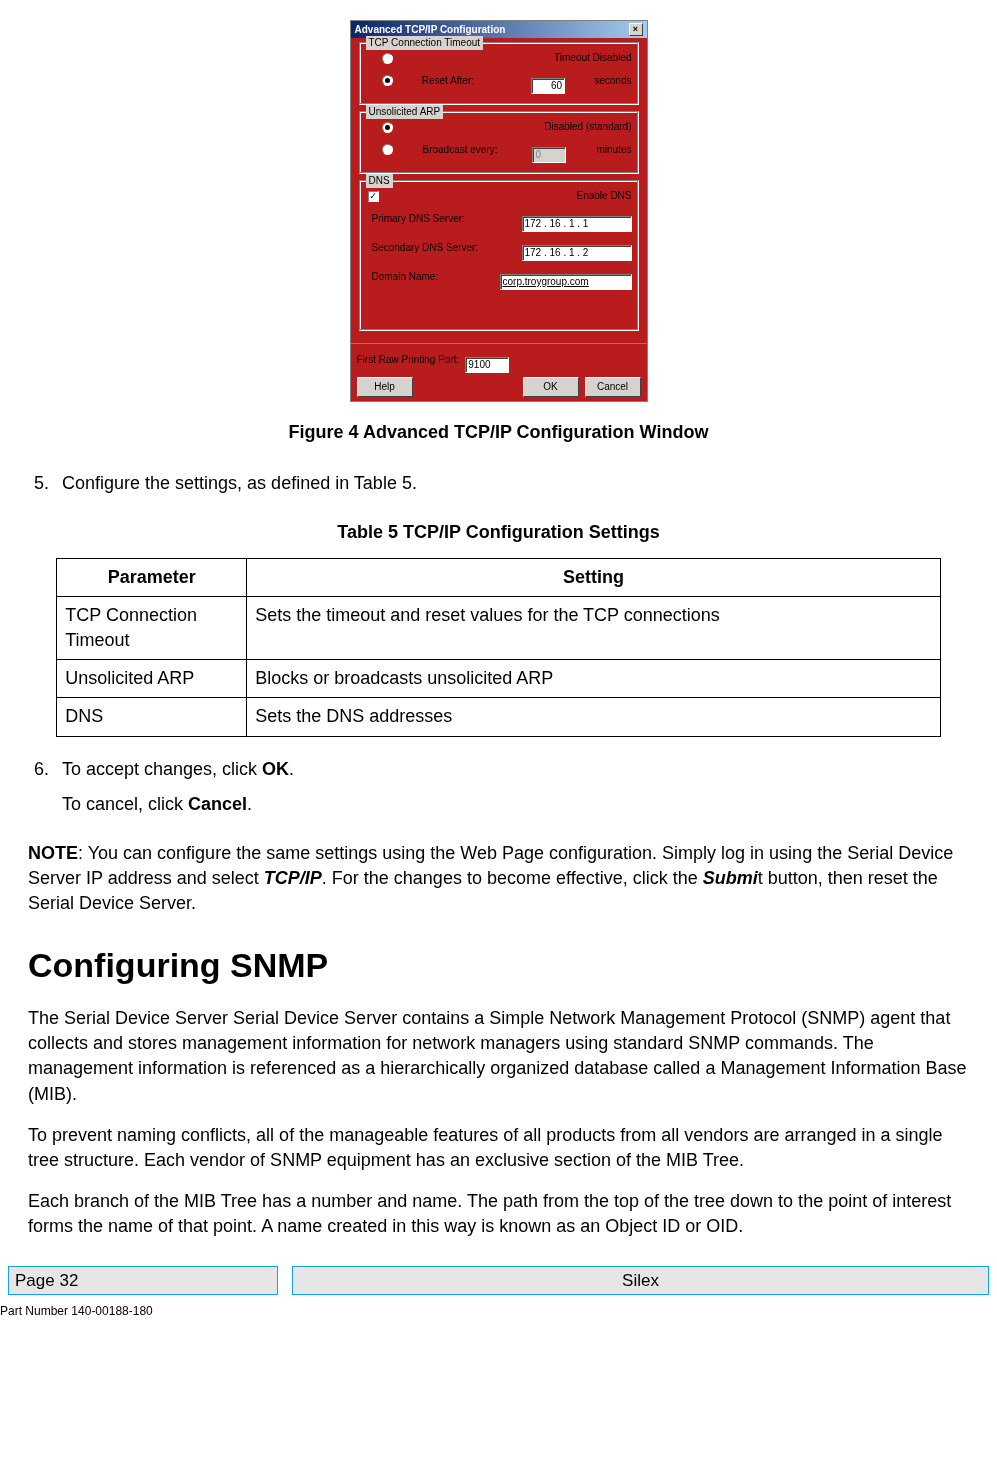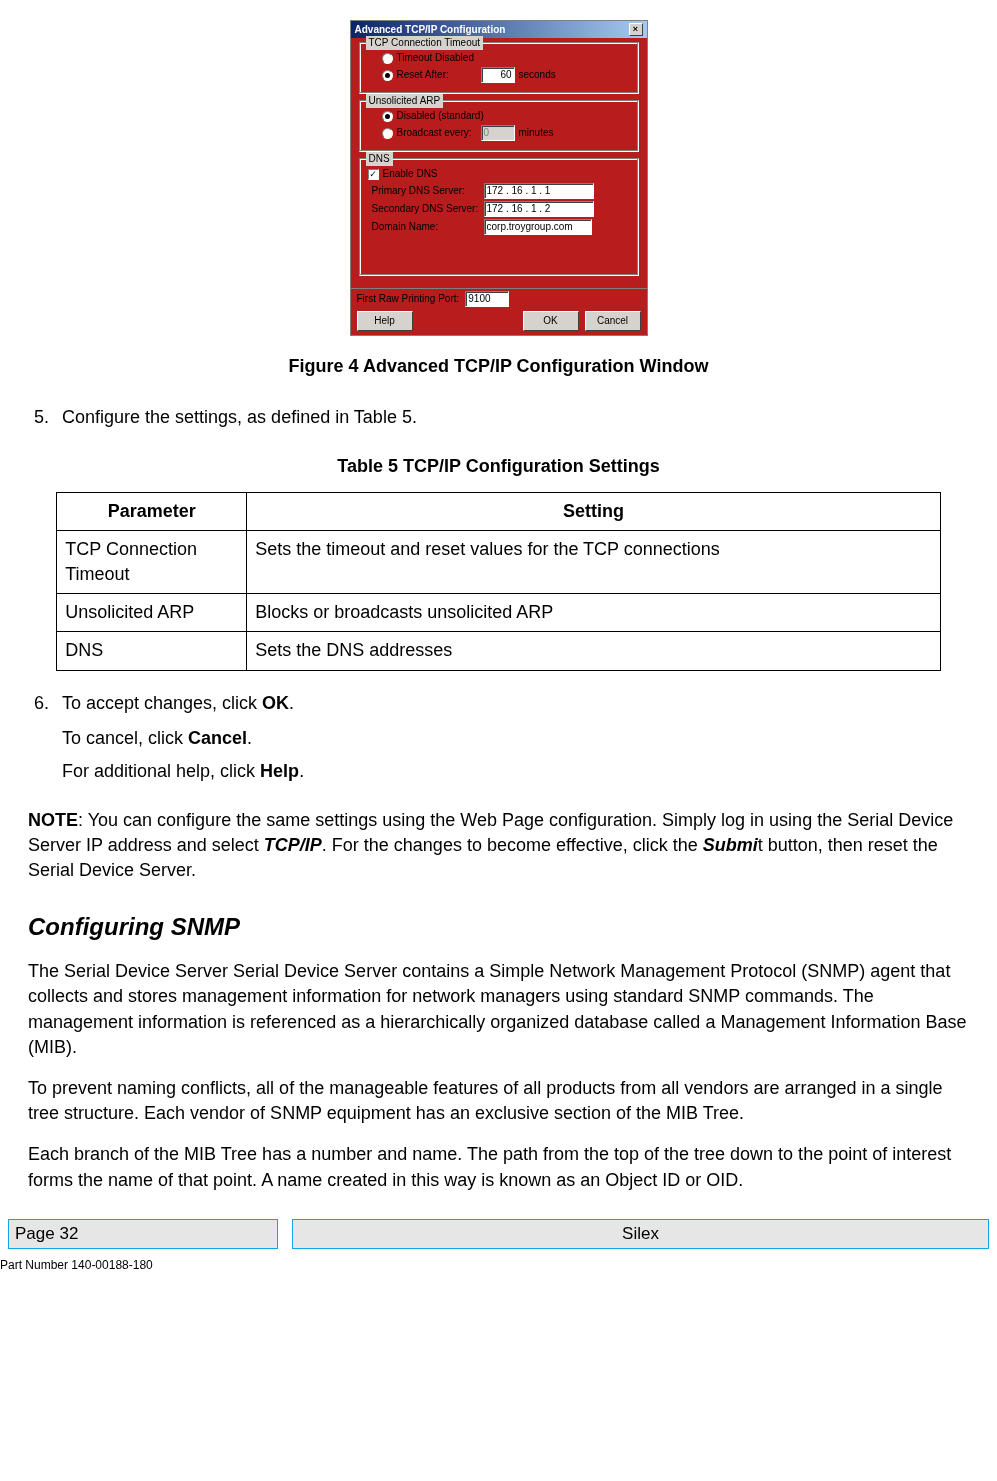--- a/index.html
+++ b/index.html
@@ -50,21 +50,21 @@
     box-shadow: inset -1px -1px 0 #808080, inset 1px 1px 0 #fff;
     margin-bottom: 6px;
     padding: 6px 6px 8px 6px;
     position: relative;
   }
   .grp-title {
     position: absolute; top: -7px; left: 6px;
     background: #d6d3ce; padding: 0 3px;
     font-size: 10px;
   }
-  .row { display: flex; align-items: center; margin: 2px 0 2px 16px; gap: 4px; font-size: 10px; }
+  .row { display: flex; align-items: center; margin: 2px 0 2px 16px; gap: 4px; font-size: 10px; justify-content: space-between; }
   .radio {
     width: 11px; height: 11px; border-radius: 50%;
     background: #fff; border: 1px solid #808080;
     border-right-color: #fff; border-bottom-color: #fff;
     display: inline-flex; align-items: center; justify-content: center;
     flex-shrink: 0;
   }
   .radio .dot { width: 5px; height: 5px; border-radius: 50%; background: #000; display: none; }
   .radio.selected .dot { display: block; }
   .chkbox {
@@ -73,21 +73,21 @@
     border-right-color: #fff; border-bottom-color: #fff;
     display: inline-flex; align-items: center; justify-content: center;
     flex-shrink: 0;
     font-size: 9px; line-height: 9px; color: #000;
   }
   .txt {
     background: #fff; border: 1px solid #808080;
     border-right-color: #fff; border-bottom-color: #fff;
     box-shadow: inset 1px 1px 0 #404040;
     height: 16px; padding: 0 2px; font-size: 10px;
-    display: inline-flex; align-items: center;
+    display: inline-flex; align-items: center; margin-top: 11px;
   }
   .txt.disabled { background: #d6d3ce; color: #808080; }
   .btn {
     background: #d6d3ce;
     border: 1px solid #fff;
     border-right-color: #404040; border-bottom-color: #404040;
     padding: 1px 10px; font-size: 10px; height: 20px;
     display: inline-flex; align-items: center; justify-content: center;
     cursor: pointer;
     min-width: 56px;
@@ -114,21 +114,21 @@
 
   table.cfg { border-collapse: collapse; width: 94%; margin: 12px auto 20px auto; }
   table.cfg th, table.cfg td {
     border: 1px solid #000; padding: 6px 8px;
     font-size: 18px; text-align: left; vertical-align: top;
   }
   table.cfg th { font-weight: bold; text-align: center; }
   table.cfg th:first-child { width: 190px; text-align: center; }
 
   .note { margin-top: 24px; margin-bottom: 24px; }
-  .h2 { font-size: 24px; font-weight: bold; margin: 26px 0 16px 0; font-style: italic; }
+  .h2 { font-size: 34px; font-weight: bold; margin: 26px 0 16px 0; }
   p.para { margin: 0 0 16px 0; }
 
   .footerbar { display: flex; gap: 14px; padding: 0 8px; }
   .fbox {
     border: 1px solid #0ea5e9; background: #e6e6e6;
     padding: 2px 6px; font-size: 17px;
     flex: 1; text-align: center;
   }
   .fbox.left { flex: 0 0 270px; text-align: left; }
   .fbox.mid { flex: 1; }
@@ -190,21 +190,21 @@
         <div class="row" style="margin-left:6px;">
           <span class="lbl" style="width:108px;">Primary DNS Server:</span>
           <span class="txt" style="width:110px;">172 . 16 .  1  .  1</span>
         </div>
         <div class="row" style="margin-left:6px;">
           <span class="lbl" style="width:108px;">Secondary DNS Server:</span>
           <span class="txt" style="width:110px;">172 . 16 .  1  .  2</span>
         </div>
         <div class="row" style="margin-left:6px;">
           <span class="lbl" style="width:108px;">Domain Name:</span>
-          <span class="txt" style="width:108px;">corp.troygroup.com</span>
+          <span class="txt" style="width:132px;text-decoration:underline;">corp.troygroup.com</span>
         </div>
       </div>
     </div>
     <div class="dlg-footer">
       <span class="lbl">First Raw Printing Port:</span>
       <span class="txt" style="width:44px;">9100</span>
       <span class="spacer"></span>
     </div>
     <div class="dlg-footer" style="border-top:none; padding-top:0;">
       <span class="btn">Help</span>
@@ -247,23 +247,20 @@
 </table>
 
 <ol class="steps" start="6">
   <li>
     <span>To accept changes, click </span><b>OK</b><span>.</span>
   </li>
 </ol>
 <div class="subline">
   <span>To cancel, click </span><b>Cancel</b><span>.</span>
 </div>
-<div class="subline">
-  <span>For additional help, click </span><b>Help</b><span>.</span>
-</div>
 
 <p class="note">
   <b style="font-variant:small-caps;">NOTE</b><span>:  You can configure the same settings using the Web Page configuration.  Simply log in using the Serial Device Server IP address and select </span><b><i>TCP/IP</i></b><span>.  For the changes to become effective, click the </span><b><i>Submi</i></b><span>t button, then reset the Serial Device Server.</span>
 </p>
 
 <div class="h2">Configuring SNMP</div>
 
 <p class="para">The Serial Device Server Serial Device Server contains a Simple Network Management Protocol (SNMP) agent that collects and stores management information for network managers using standard SNMP commands. The management information is referenced as a hierarchically organized database called a Management Information Base (MIB).</p>
 <p class="para">To prevent naming conflicts, all of the manageable features of all products from all vendors are arranged in a single tree structure. Each vendor of SNMP equipment has an exclusive section of the MIB Tree.</p>
 <p class="para">Each branch of the MIB Tree has a number and name. The path from the top of the tree down to the point of interest forms the name of that point. A name created in this way is known as an Object ID or OID.</p>

